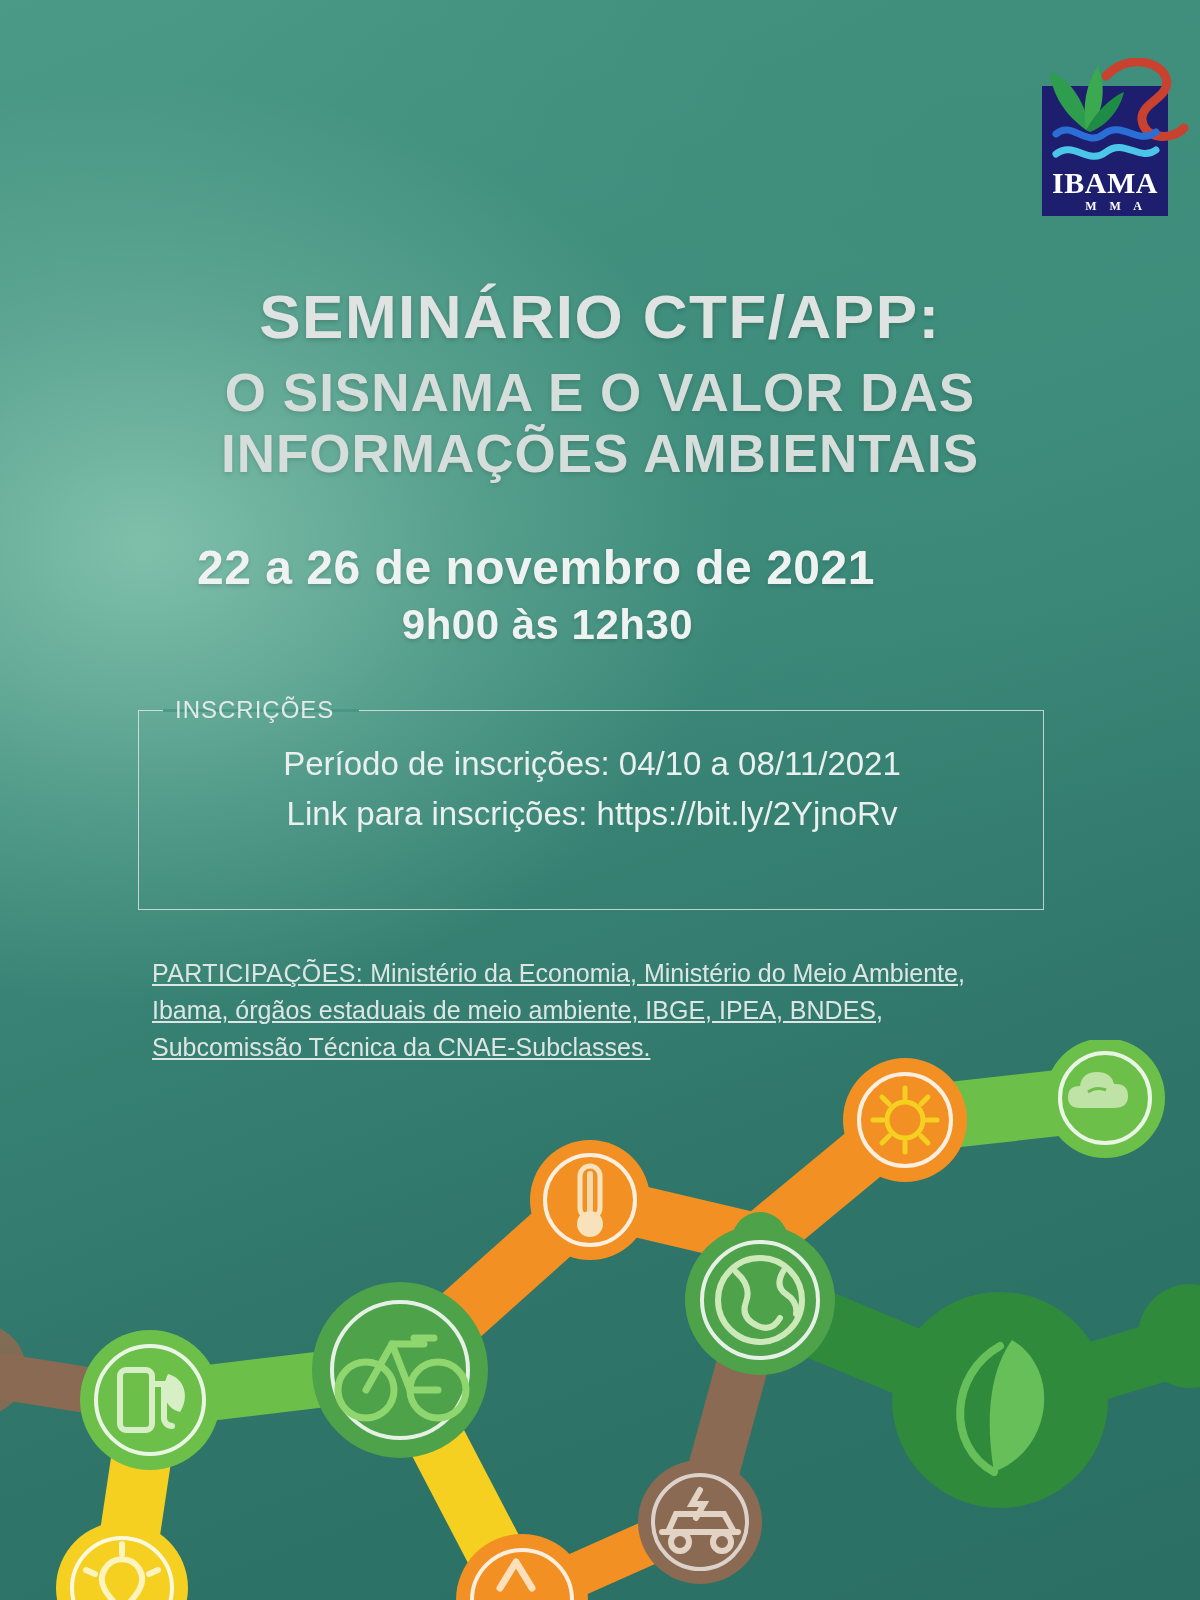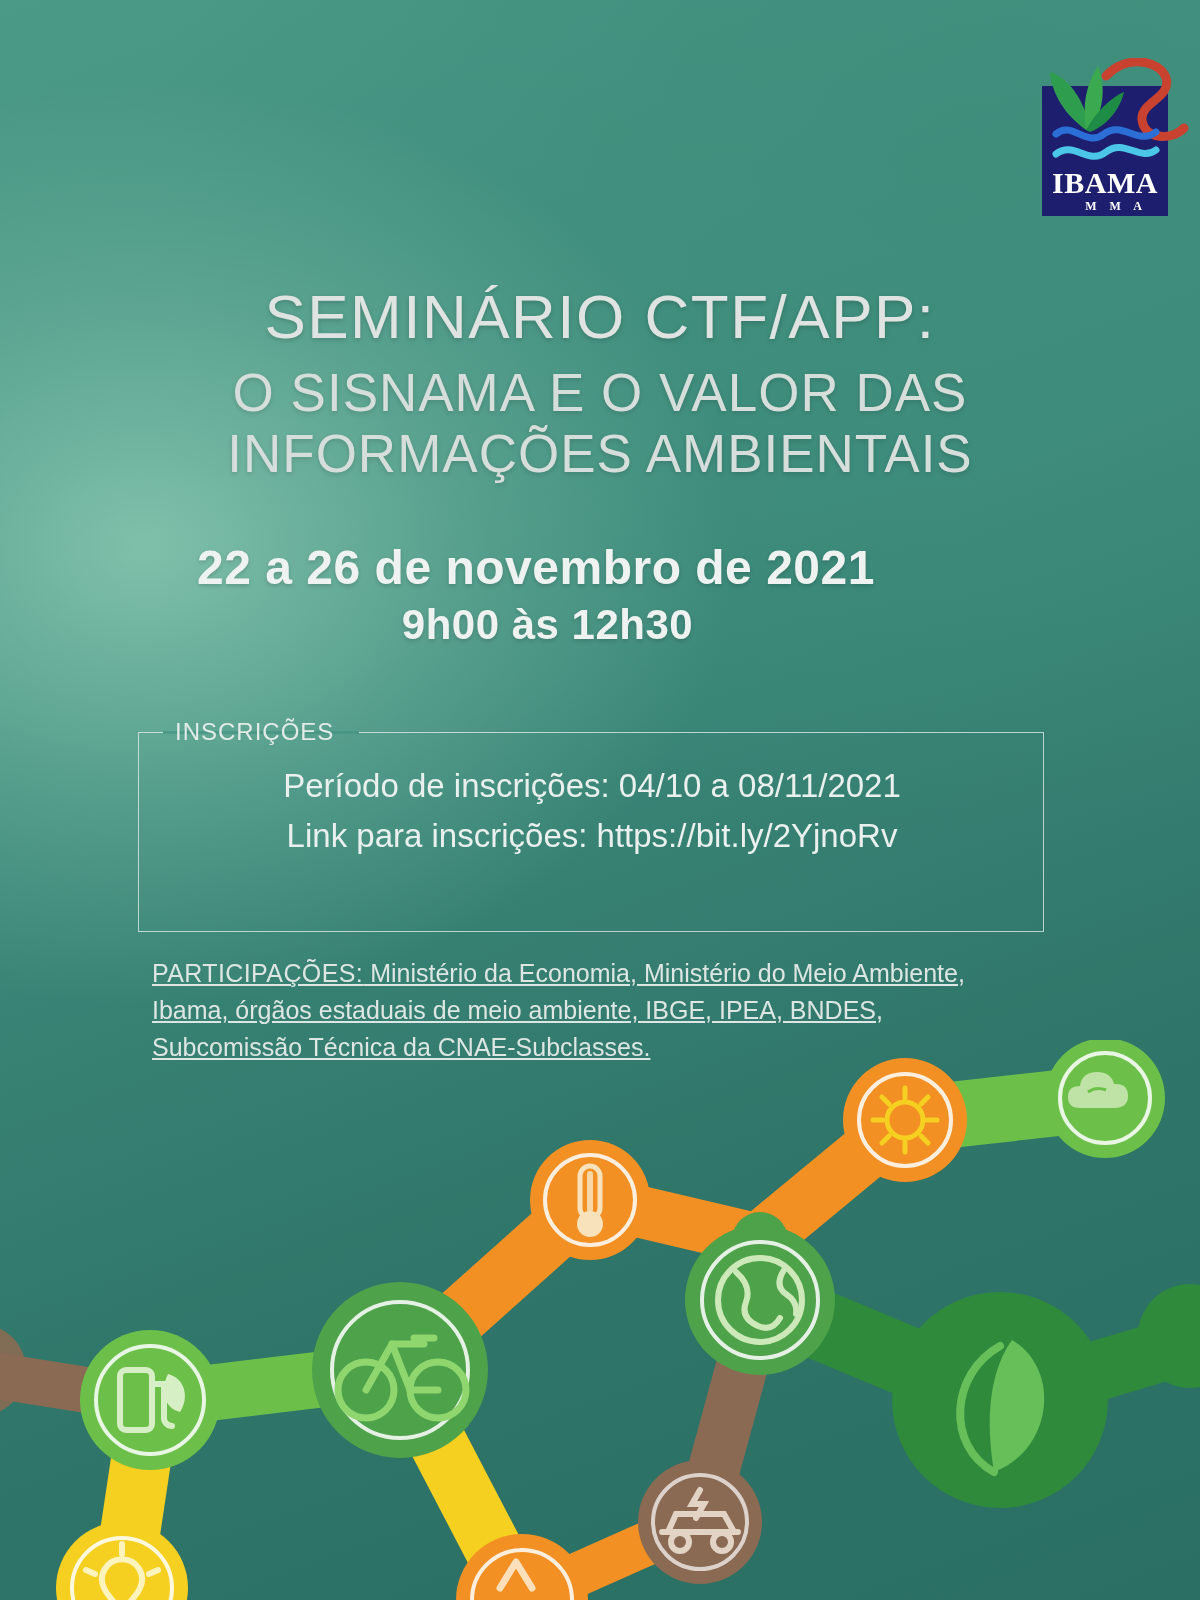--- a/index.html
+++ b/index.html
@@ -98,30 +98,30 @@
   
   .title-block {
     position: absolute;
     top: 285px;
     left: 0;
     width: 1200px;
     text-align: center;
   }
   .title-main {
     font-size: 62px;
-    font-weight: normal;
+    font-weight: bold;
     letter-spacing: 1.5px;
     color: #dfe4e2;
     line-height: 1.04;
     text-shadow: 0 2px 5px rgba(0,0,0,0.18);
   }
   .title-sub {
     margin-top: 14px;
     font-size: 53px;
-    font-weight: normal;
+    font-weight: bold;
     letter-spacing: 1px;
     color: #d6dedb;
     line-height: 1.14;
     text-shadow: 0 2px 5px rgba(0,0,0,0.14);
   }
 
   .date-block {
     position: absolute;
     top: 540px;
     left: 0;
@@ -141,21 +141,21 @@
     font-weight: bold;
     letter-spacing: 0.5px;
     text-shadow: 0 2px 4px rgba(0,0,0,0.16);
     margin-left: 23px;
   }
 
   
   .box {
     position: absolute;
     left: 138px;
-    top: 732px;
+    top: 710px;
     width: 906px;
     height: 200px;
     border: 1px solid rgba(232,240,237,0.75);
     box-sizing: border-box;
   }
   .box-legend {
     position: absolute;
     left: 28px;
     top: -15px;
     background: transparent;

